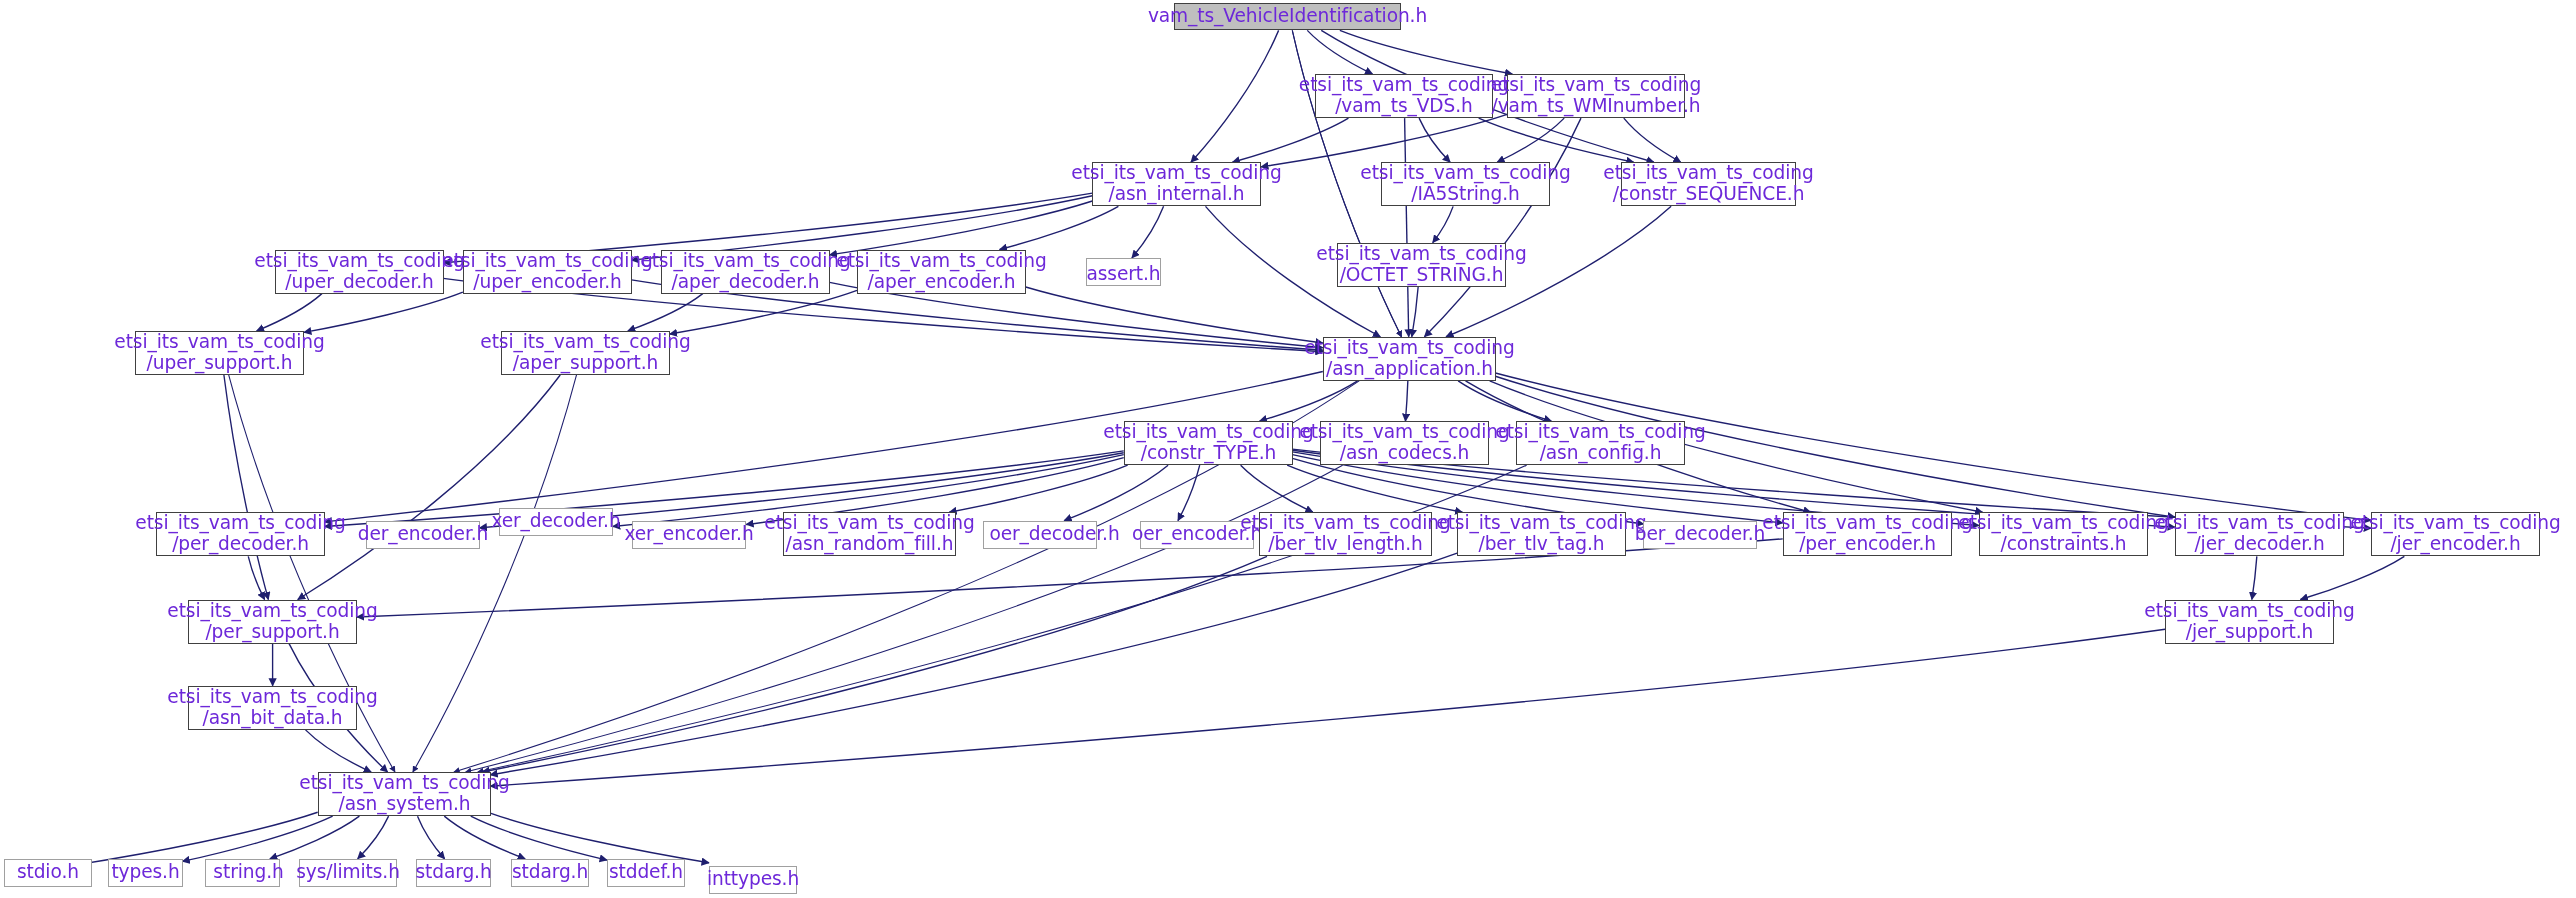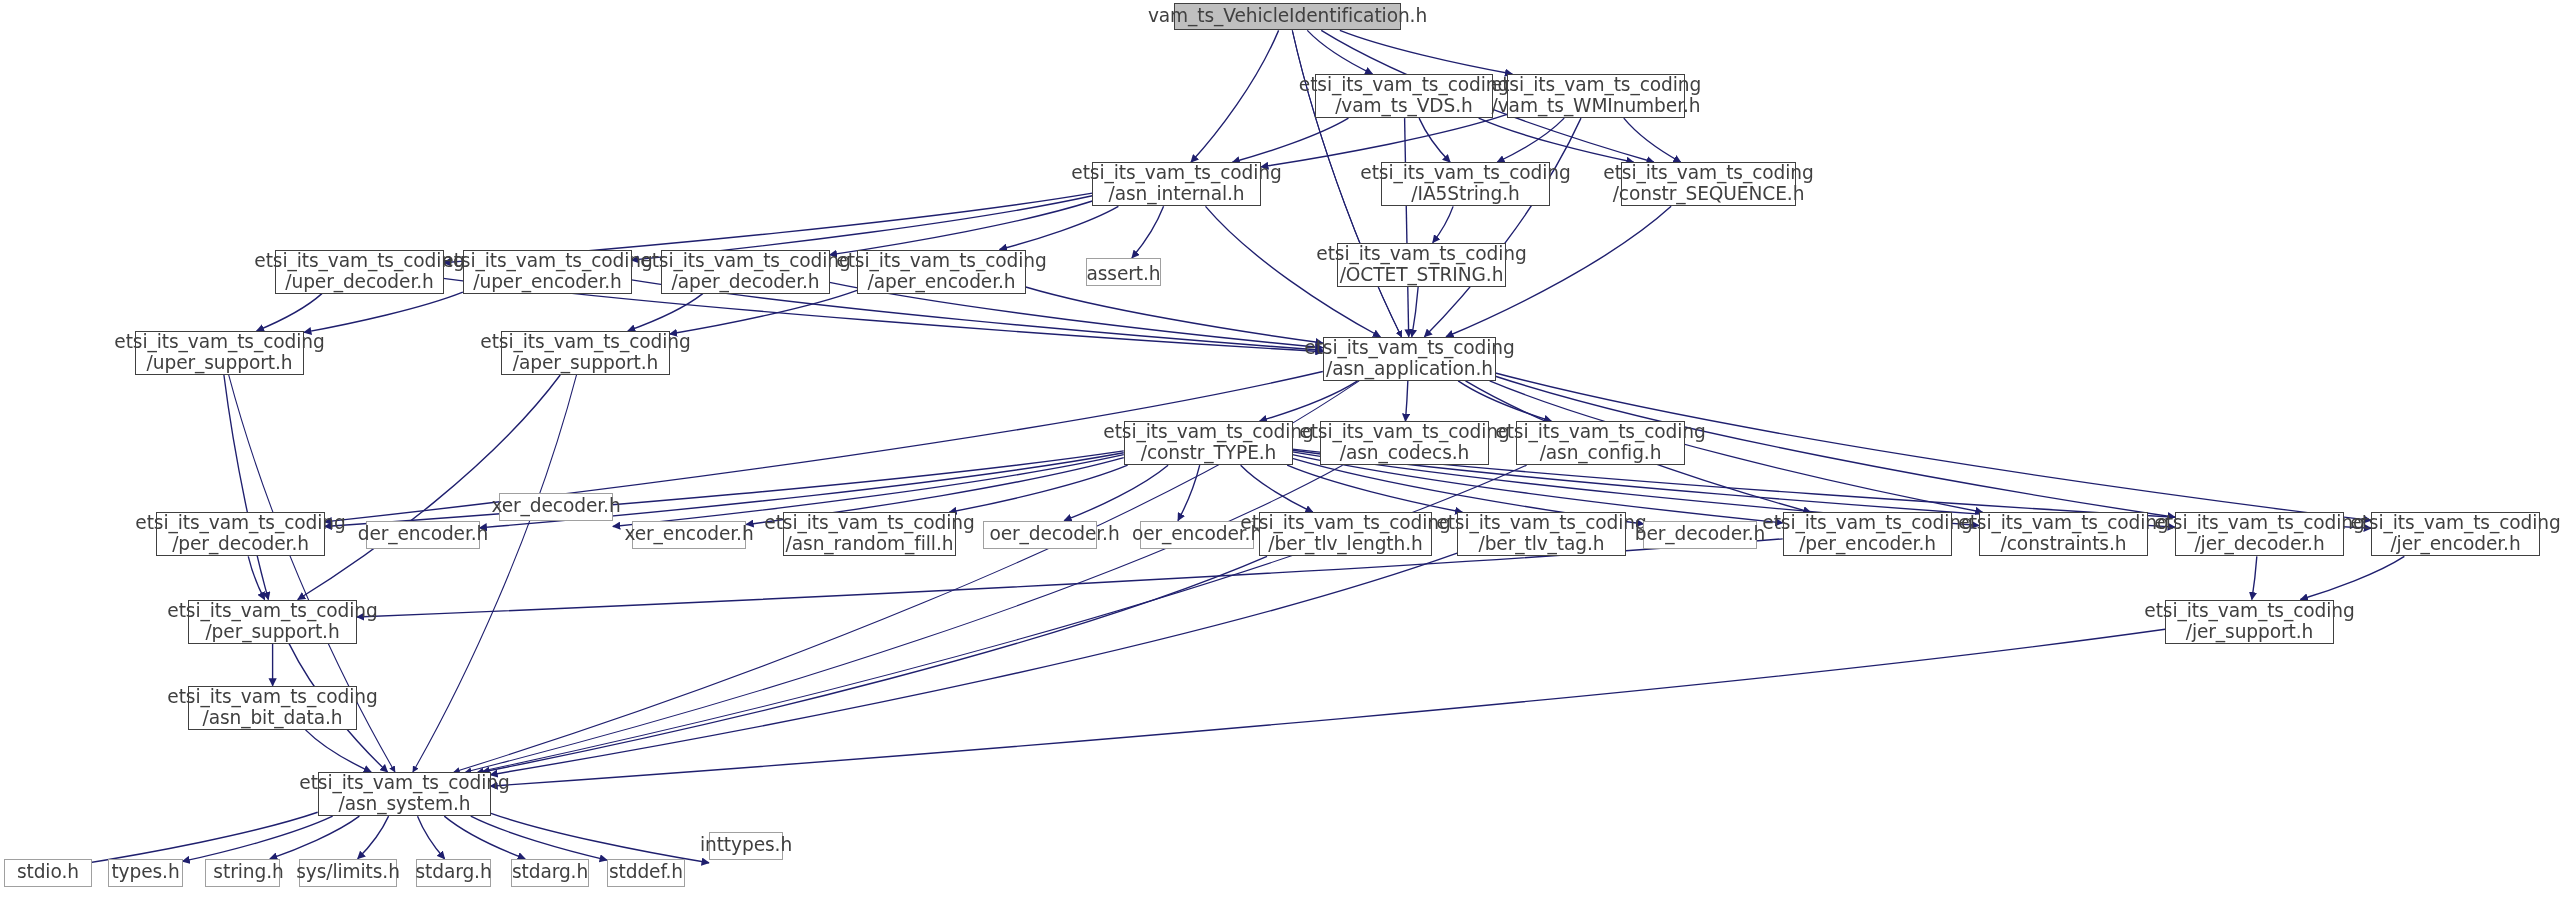--- a/index.html
+++ b/index.html
@@ -1,20 +1,20 @@
 <!DOCTYPE html>
 <html><head>
 <meta charset="utf-8">
 <style>
   html,body{margin:0;padding:0;background:#ffffff;}
   body{font-family:"DejaVu Sans","Liberation Sans",sans-serif;}
   #graph-root{position:relative;width:2576px;height:898px;background:#fff;overflow:hidden;}
   #graph-svg{position:absolute;left:0;top:0;width:2576px;height:898px;}
   .node{position:absolute;box-sizing:border-box;display:flex;align-items:center;justify-content:center;
-        text-align:center;background:#ffffff;border:1px solid #a0a0a0;color:#404040;
+        text-align:center;background:#ffffff;border:1px solid #a0a0a0;color:#6d28d9;
         font-size:18.6px;line-height:1.12;white-space:pre-line;letter-spacing:-0.1px;}
   .node.b{border:1.6px solid #404040;}
   .node.root{background:#bfbfbf;border:1.6px solid #404040;}
   .node span{display:block;padding:0 4.9px;}
 </style>
 </head>
 <body>
 
 <div id="graph-root">
   <svg id="graph-svg" viewBox="0 0 2627 916" preserveAspectRatio="none">
@@ -132,21 +132,21 @@
 /asn_application.h</span></div>
     <div class="node b" style="left: 1124px; top: 421px; width: 169px; height: 44px;"><span>etsi_its_vam_ts_coding
 /constr_TYPE.h</span></div>
     <div class="node b" style="left: 1320px; top: 421px; width: 169px; height: 44px;"><span>etsi_its_vam_ts_coding
 /asn_codecs.h</span></div>
     <div class="node b" style="left: 1516px; top: 421px; width: 169px; height: 44px;"><span>etsi_its_vam_ts_coding
 /asn_config.h</span></div>
     <div class="node b" style="left: 156px; top: 512px; width: 169px; height: 44px;"><span>etsi_its_vam_ts_coding
 /per_decoder.h</span></div>
     <div class="node" style="left: 366px; top: 521px; width: 114px; height: 27.5px;"><span>der_encoder.h</span></div>
-    <div class="node" style="left: 499px; top: 493px; width: 114px; height: 27.5px;"><span>xer_decoder.h</span></div>
+    <div class="node" style="left: 499px; top: 508px; width: 114px; height: 27.5px;"><span>xer_decoder.h</span></div>
     <div class="node" style="left: 632px; top: 521px; width: 114px; height: 27.5px;"><span>xer_encoder.h</span></div>
     <div class="node b" style="left: 783px; top: 512px; width: 173px; height: 44px;"><span>etsi_its_vam_ts_coding
 /asn_random_fill.h</span></div>
     <div class="node" style="left: 983px; top: 521px; width: 114px; height: 27.5px; padding-left: 29px;"><span>oer_decoder.h</span></div>
     <div class="node" style="left: 1140px; top: 521px; width: 114px; height: 27.5px;"><span>oer_encoder.h</span></div>
     <div class="node b" style="left: 1259px; top: 512px; width: 173px; height: 44px;"><span>etsi_its_vam_ts_coding
 /ber_tlv_length.h</span></div>
     <div class="node b" style="left: 1457px; top: 512px; width: 169px; height: 44px;"><span>etsi_its_vam_ts_coding
 /ber_tlv_tag.h</span></div>
     <div class="node" style="left: 1643px; top: 521px; width: 114px; height: 27.5px;"><span>ber_decoder.h</span></div>
@@ -166,15 +166,15 @@
 /asn_bit_data.h</span></div>
     <div class="node b" style="left: 318px; top: 772px; width: 173px; height: 44px;"><span>etsi_its_vam_ts_coding
 /asn_system.h</span></div>
     <div class="node" style="left: 3.9px; top: 859px; width: 88px; height: 27.5px;"><span>stdio.h</span></div>
     <div class="node" style="left: 108px; top: 859px; width: 75px; height: 27.5px;"><span>types.h</span></div>
     <div class="node" style="left: 205px; top: 859px; width: 75px; height: 27.5px; padding-left: 12px;"><span>string.h</span></div>
     <div class="node" style="left: 299px; top: 859px; width: 98px; height: 27.5px;"><span>sys/limits.h</span></div>
     <div class="node" style="left: 416px; top: 859px; width: 75px; height: 27.5px;"><span>stdarg.h</span></div>
     <div class="node" style="left: 511px; top: 859px; width: 78px; height: 27.5px;"><span>stdarg.h</span></div>
     <div class="node" style="left: 607px; top: 859px; width: 78px; height: 27.5px;"><span>stddef.h</span></div>
-    <div class="node" style="left: 709px; top: 832px; width: 74px; height: 27.5px;"><span>inttypes.h</span></div>
+    <div class="node" style="left: 709px; top: 866px; width: 88px; height: 27.5px;"><span>inttypes.h</span></div>
   </div>
 
 
 </body></html>

